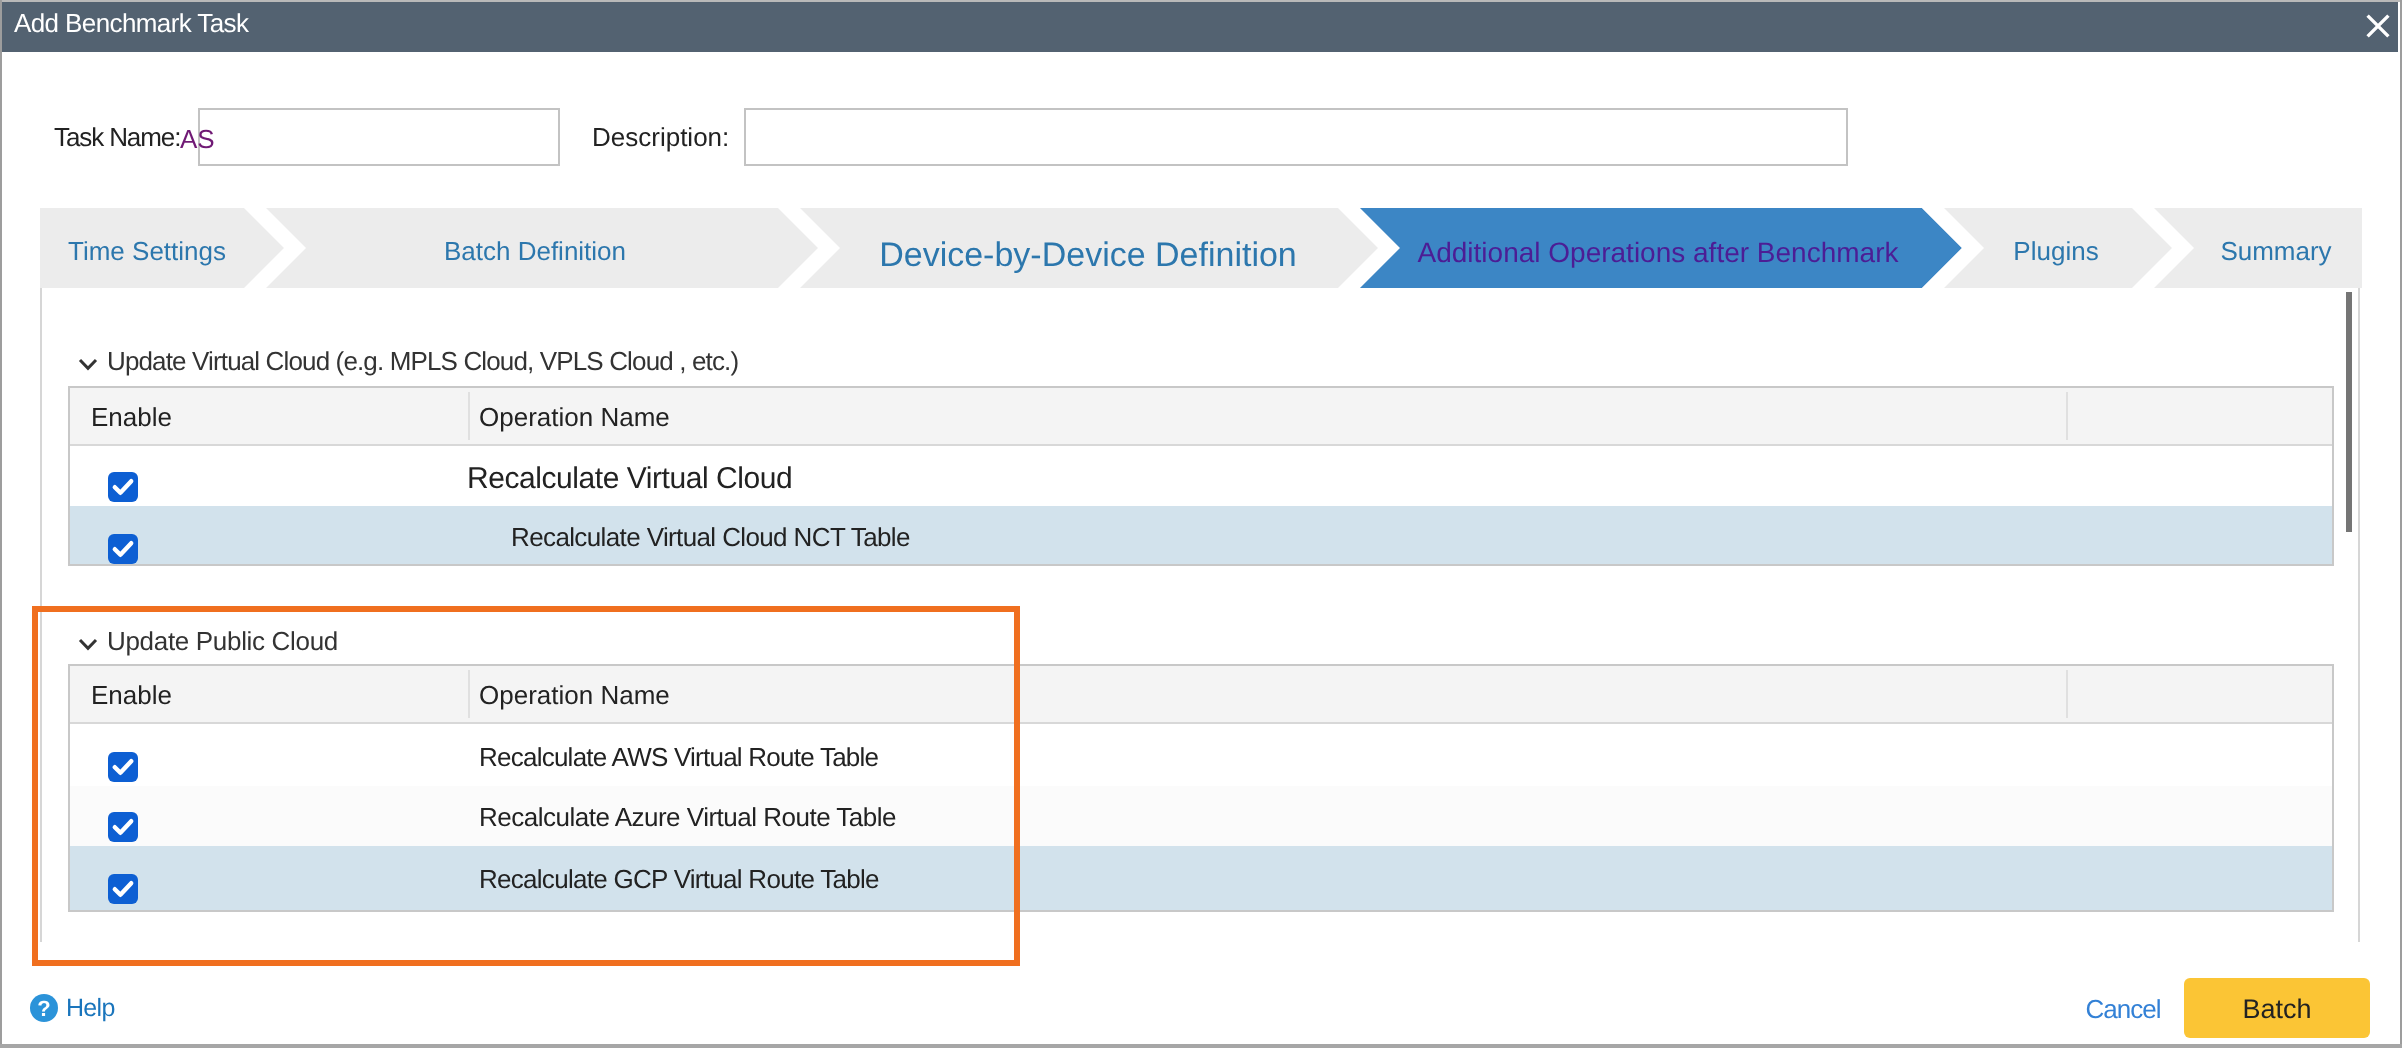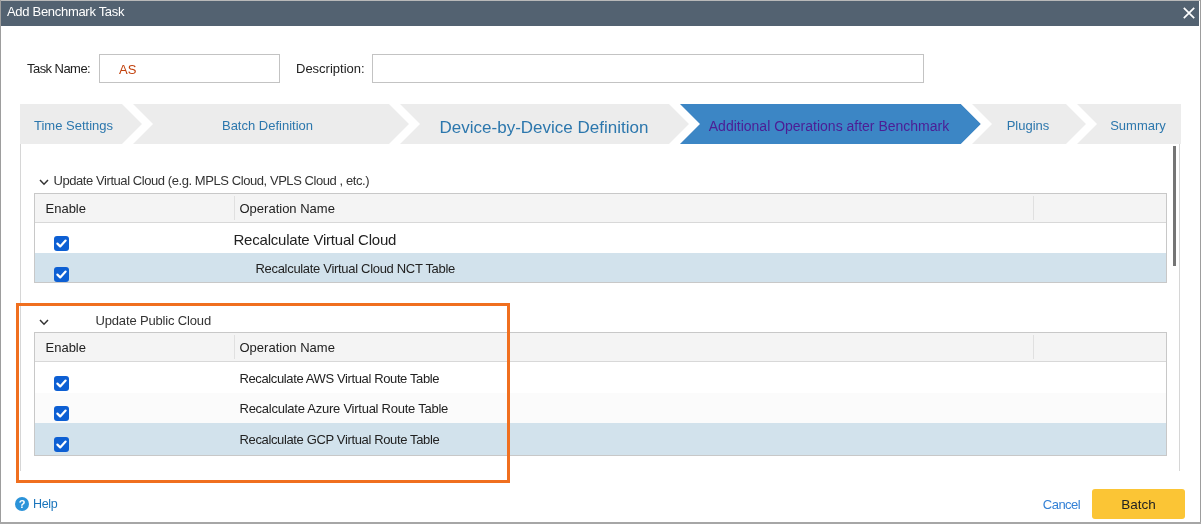--- a/index.html
+++ b/index.html
@@ -18,21 +18,21 @@
   <div class="abs" style="left:0;top:521.5px;width:1201px;height:2.5px;background:#a6a6a6;"></div>
 
   <div class="abs" style="left:1.2px;top:1px;width:1197.7px;height:25px;background:#536271;"></div>
   <div class="abs" style="left:7px;top:-1px;width:400px;height:25px;line-height:25px;font-size:13px;letter-spacing:-0.3px;color:#fff;">Add Benchmark Task</div>
   <svg class="abs" style="left:1183px;top:6.5px;" width="12" height="12" viewBox="0 0 12 12">
     <path d="M0.8 0.8 L11.2 11.2 M11.2 0.8 L0.8 11.2" stroke="#fff" stroke-width="1.7" fill="none"></path>
   </svg>
 
   <div class="abs" style="left:27px;top:61px;font-size:13px;letter-spacing:-0.55px;color:#222;">Task Name:</div>
   <div class="abs" style="left:99px;top:54px;width:181px;height:29px;border:1px solid #c3c3c3;background:#fff;"></div>
-  <div class="abs" style="left:119px;top:62px;font-size:13px;color:#c2410c;">AS</div>
+  <div class="abs" style="left:90px;top:62px;font-size:13px;color:#701a75;">AS</div>
   <div class="abs" style="left:296px;top:61px;font-size:13px;color:#222;">Description:</div>
   <div class="abs" style="left:372px;top:54px;width:552px;height:29px;border:1px solid #c3c3c3;background:#fff;"></div>
 
   <svg class="abs" style="left:20px;top:104px;" width="1161" height="40" viewBox="0 0 1161 40">
     <rect x="0" y="0" width="1161" height="40" fill="#ececec"></rect>
     <polygon points="102,0 122,20 102,40 113,40 133,20 113,0" fill="#fff"></polygon>
     <polygon points="369,0 389,20 369,40 380,40 400,20 380,0" fill="#fff"></polygon>
     <polygon points="649,0 669,20 649,40 660,40 680,20 660,0" fill="#fff"></polygon>
     <polygon points="660,0 941,0 961,20 941,40 660,40 680,20" fill="#3c86c5"></polygon>
     <polygon points="941,0 961,20 941,40 952,40 972,20 952,0" fill="#fff"></polygon>
@@ -63,21 +63,21 @@
   <div class="abs" style="left:239.5px;top:201px;font-size:13px;color:#222;">Operation Name</div>
 
   <div class="abs" style="left:233.5px;top:231px;font-size:15px;letter-spacing:-0.22px;color:#222;">Recalculate Virtual Cloud</div>
 
   <div class="abs" style="left:35px;top:252.5px;width:1131px;height:29.5px;background:#d2e2ec;"></div>
   <div class="abs" style="left:233.5px;top:260.5px;font-size:13px;letter-spacing:-0.31px;color:#222;padding-left:22px;">Recalculate Virtual Cloud NCT Table</div>
 
   <svg class="abs" style="left:38.5px;top:319px;" width="10" height="7" viewBox="0 0 10 7">
     <path d="M1 1 L5 5.2 L9 1" stroke="#333" stroke-width="1.5" fill="none"></path>
   </svg>
-  <div class="abs" style="left:53.5px;top:313px;font-size:13px;letter-spacing:-0.16px;color:#333;margin-left:42px;">Update Public Cloud</div>
+  <div class="abs" style="left:53.5px;top:313px;font-size:13px;letter-spacing:-0.16px;color:#333;">Update Public Cloud</div>
 
   <div class="abs" style="left:34px;top:331.5px;width:1133px;height:124px;border:1px solid #c8c8c8;background:#fff;"></div>
   <div class="abs" style="left:35px;top:332.5px;width:1131px;height:29px;background:#f4f4f4;border-bottom:1px solid #d8d8d8;"></div>
   <div class="abs" style="left:233.5px;top:335px;width:1px;height:24px;background:#e0e0e0;"></div>
   <div class="abs" style="left:1032.5px;top:335px;width:1px;height:24px;background:#e0e0e0;"></div>
   <div class="abs" style="left:45.5px;top:340px;font-size:13px;color:#222;">Enable</div>
   <div class="abs" style="left:239.5px;top:340px;font-size:13px;color:#222;">Operation Name</div>
 
   <div class="abs" style="left:239.5px;top:370.5px;font-size:13px;letter-spacing:-0.38px;color:#222;">Recalculate AWS Virtual Route Table</div>
   <div class="abs" style="left:35px;top:392.5px;width:1131px;height:30.5px;background:#fbfbfb;"></div>

